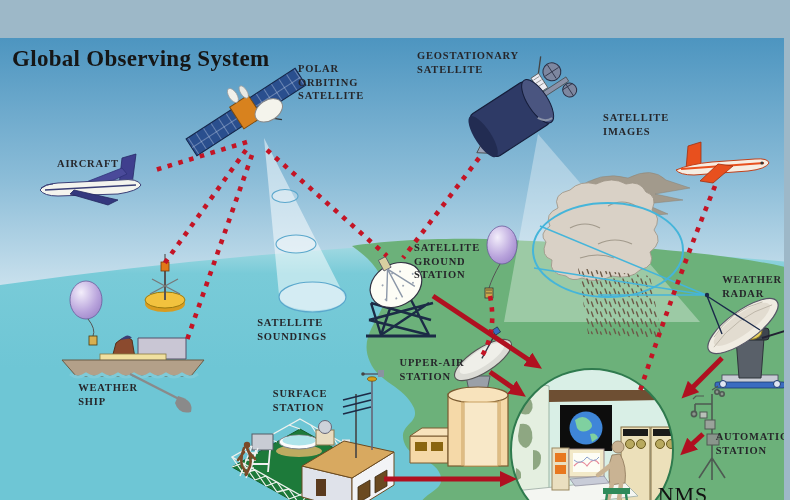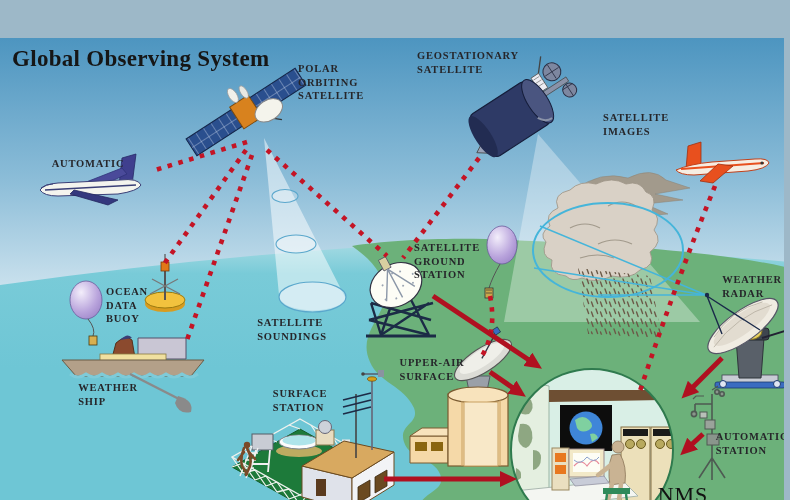--- a/index.html
+++ b/index.html
@@ -351,33 +351,30 @@
 </svg>
 
 <div class="title" style="left:12px;top:8px">Global Observing System</div>
 <div class="lbl" style="left:331px;top:24px">POLAR
 ORBITING
 SATELLITE</div>
 <div class="lbl" style="left:468px;top:11px">GEOSTATIONARY
 SATELLITE</div>
 <div class="lbl" style="left:636px;top:73px">SATELLITE
 IMAGES</div>
-<div class="lbl" style="left:88px;top:119px">AUTOMATIC</div>
-<div class="lbl" style="left:127px;top:247px">OCEAN
-DATA
-BUOY</div>
+<div class="lbl" style="left:88px;top:119px">AIRCRAFT</div>
 <div class="lbl" style="left:108px;top:343px">WEATHER
 SHIP</div>
 <div class="lbl" style="left:292px;top:278px">SATELLITE
 SOUNDINGS</div>
 <div class="lbl" style="left:447px;top:203px">SATELLITE
 GROUND
 STATION</div>
 <div class="lbl" style="left:432px;top:318px">UPPER-AIR
-SURFACE</div>
+STATION</div>
 <div class="lbl" style="left:300px;top:349px">SURFACE
 STATION</div>
 <div class="lbl" style="left:752px;top:235px">WEATHER
 RADAR</div>
 <div class="lbl" style="left:752px;top:392px">AUTOMATIC
 STATION</div>
 <div class="nms" style="left:683px;top:444px">NMS</div>
 </div>
 
 </body></html>

